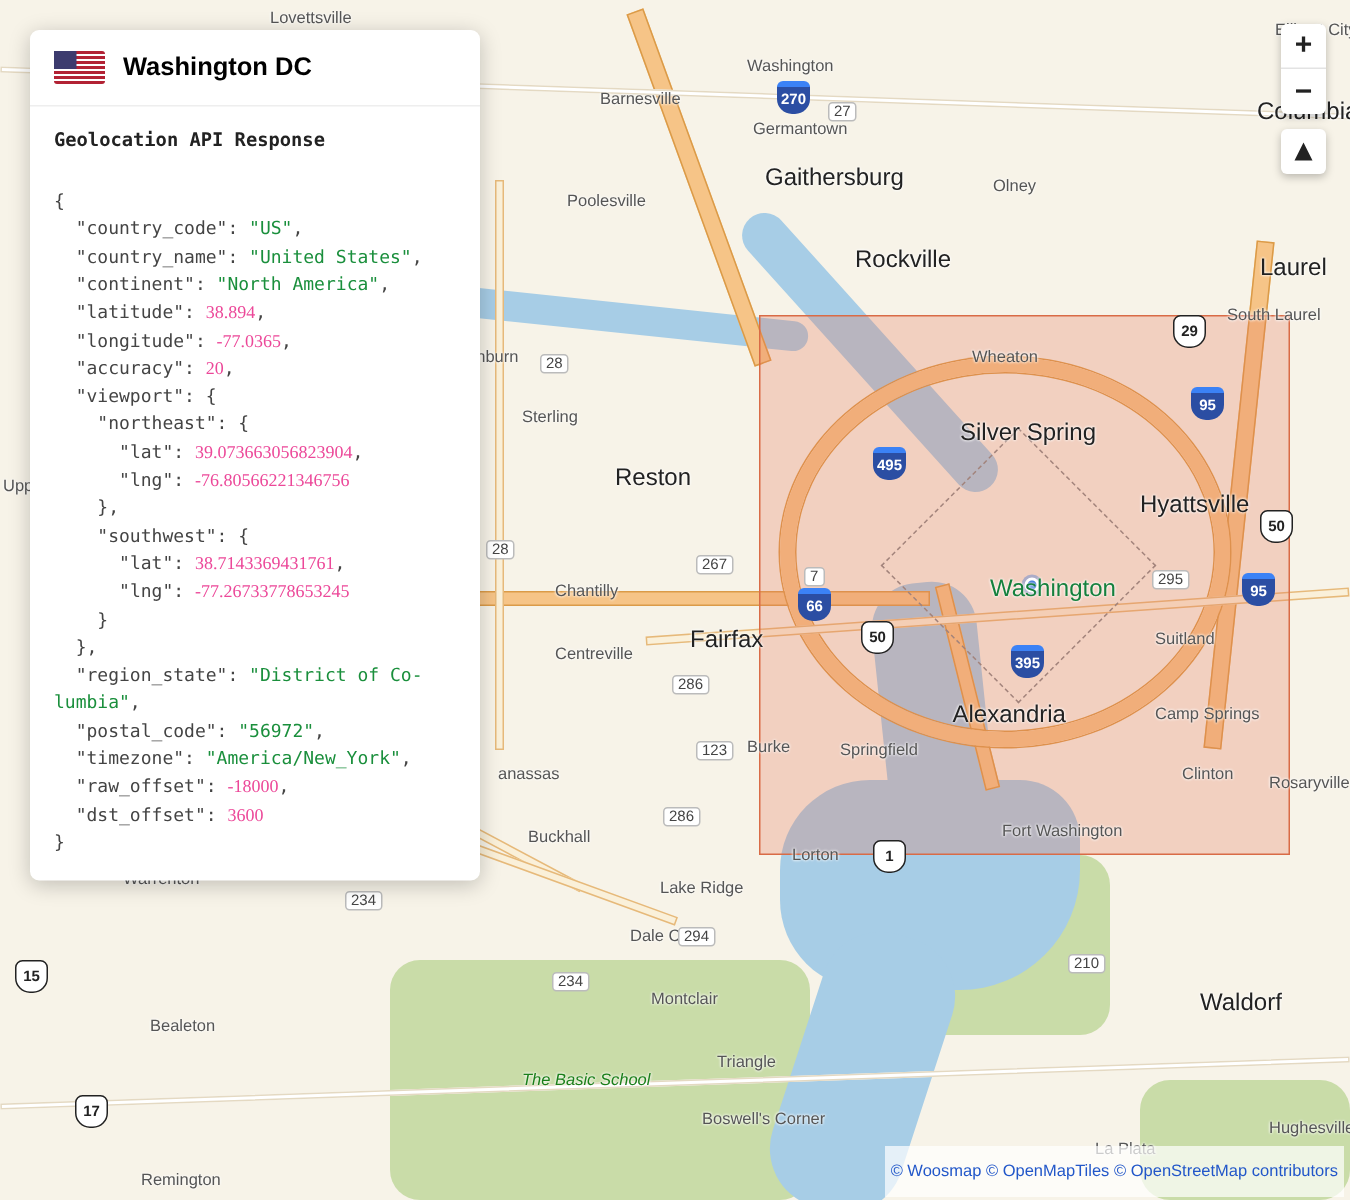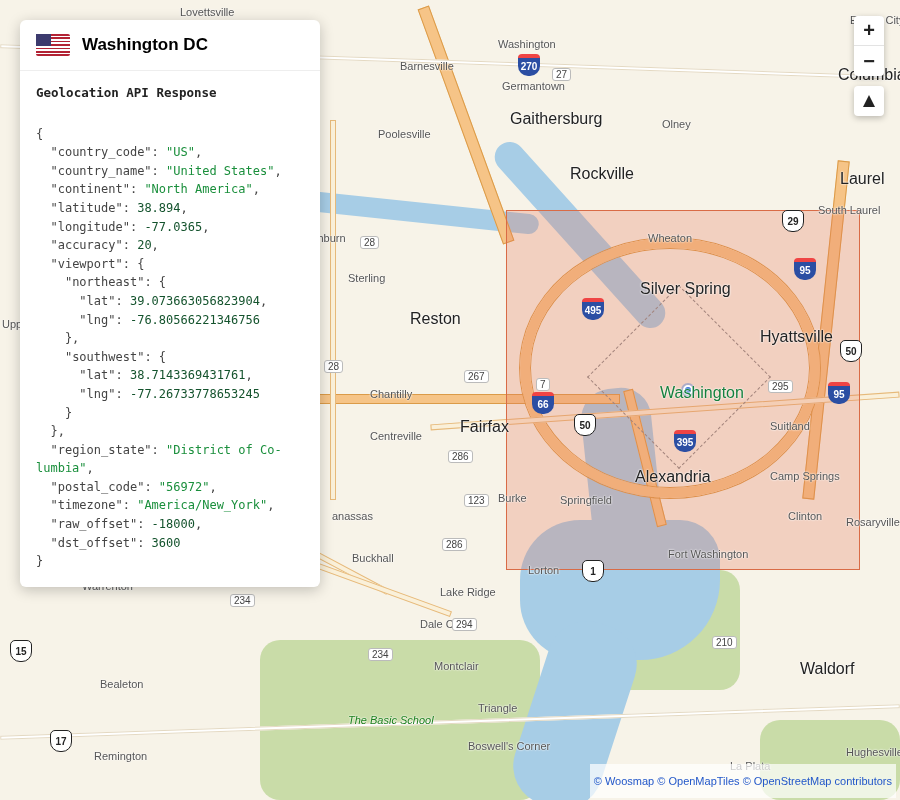--- a/index.html
+++ b/index.html
@@ -47,21 +47,21 @@
     position: absolute;
     width: 22px; height: 22px;
     font-size: 10px; font-weight: bold;
     text-align: center; line-height: 22px;
     pointer-events: none;
   }
   .shield.interstate {
     background: #2b4ea3;
     color: #fff;
     border-radius: 4px 4px 10px 10px;
-    border-top: 4px solid #ef4444;
+    border-top: 4px solid #3b82f6;
     line-height: 18px;
   }
   .shield.us {
     background: #fff; color:#222;
     border: 1.5px solid #222;
     border-radius: 5px 5px 10px 10px;
   }
 
   
   .viewport-rect {
@@ -121,21 +121,21 @@
     padding: 14px 16px 2px;
   }
   .panel-body {
     padding: 4px 16px 16px;
     font-family: "SFMono-Regular", Consolas, Menlo, monospace;
     font-size: 12px; line-height: 1.55; color:#444;
     white-space: pre;
   }
   .j-key { color:#444; }
   .j-str { color:#1a8f3c; }
-  .j-num { color:#14532d; }
+  .j-num { color:#ec4899;font-family:Liberation Serif, serif; }
 
   
   .map-ctrl-group {
     position:absolute; right: 16px;
     display:flex; flex-direction:column;
     background:#fff; border-radius:4px;
     box-shadow: 0 2px 6px rgba(0,0,0,.25);
     overflow:hidden;
   }
   .map-ctrl-group.zoom { top: 16px; }
@@ -232,21 +232,21 @@
       <span class="map-label small" style="left: 498px; top: 492px;">Burke</span>
       <span class="map-label small" style="left: 528px; top: 564px;">Lorton</span>
       <span class="map-label small" style="left: 440px; top: 586px;">Lake Ridge</span>
       <span class="map-label small" style="left: 420px; top: 618px;">Dale City</span>
       <span class="map-label small" style="left: 434px; top: 660px;">Montclair</span>
       <span class="map-label small" style="left: 478px; top: 702px;">Triangle</span>
       <span class="map-label small" style="left: 352px; top: 552px;">Buckhall</span>
       <span class="map-label small" style="left: 818px; top: 204px;">South Laurel</span>
       <span class="map-label small" style="left: 82px; top: 580px;">Warrenton</span>
       <span class="map-label small" style="left: 100px; top: 678px; text-align: right;">Bealeton</span>
-      <span class="map-label small" style="left: 66px; top: 750px; padding-left: 28px;">Remington</span>
+      <span class="map-label small" style="left: 66px; top: 781px; padding-left: 28px;">Remington</span>
       <span class="map-label small" style="left: 730px; top: 760px;">La Plata</span>
       <span class="map-label small" style="left: 846px; top: 746px;">Hughesville</span>
       <span class="map-label small" style="left: 468px; top: 740px;">Boswell's Corner</span>
       <span class="map-label small" style="left: 332px; top: 510px;">anassas</span>
       <span class="map-label small" style="left: 312px; top: 232px;">shburn</span>
       <span class="map-label small" style="left: 2px; top: 318px;">Upp</span>
       <span class="map-label small" style="left: 36px; top: 476px;">ddletc</span>
       <span class="map-label poi" style="left: 348px; top: 714px;">The Basic School</span>
       <span class="map-label ref" style="left: 360px; top: 236px;">28</span>
       <span class="map-label ref" style="left: 324px; top: 360px;">28</span>

